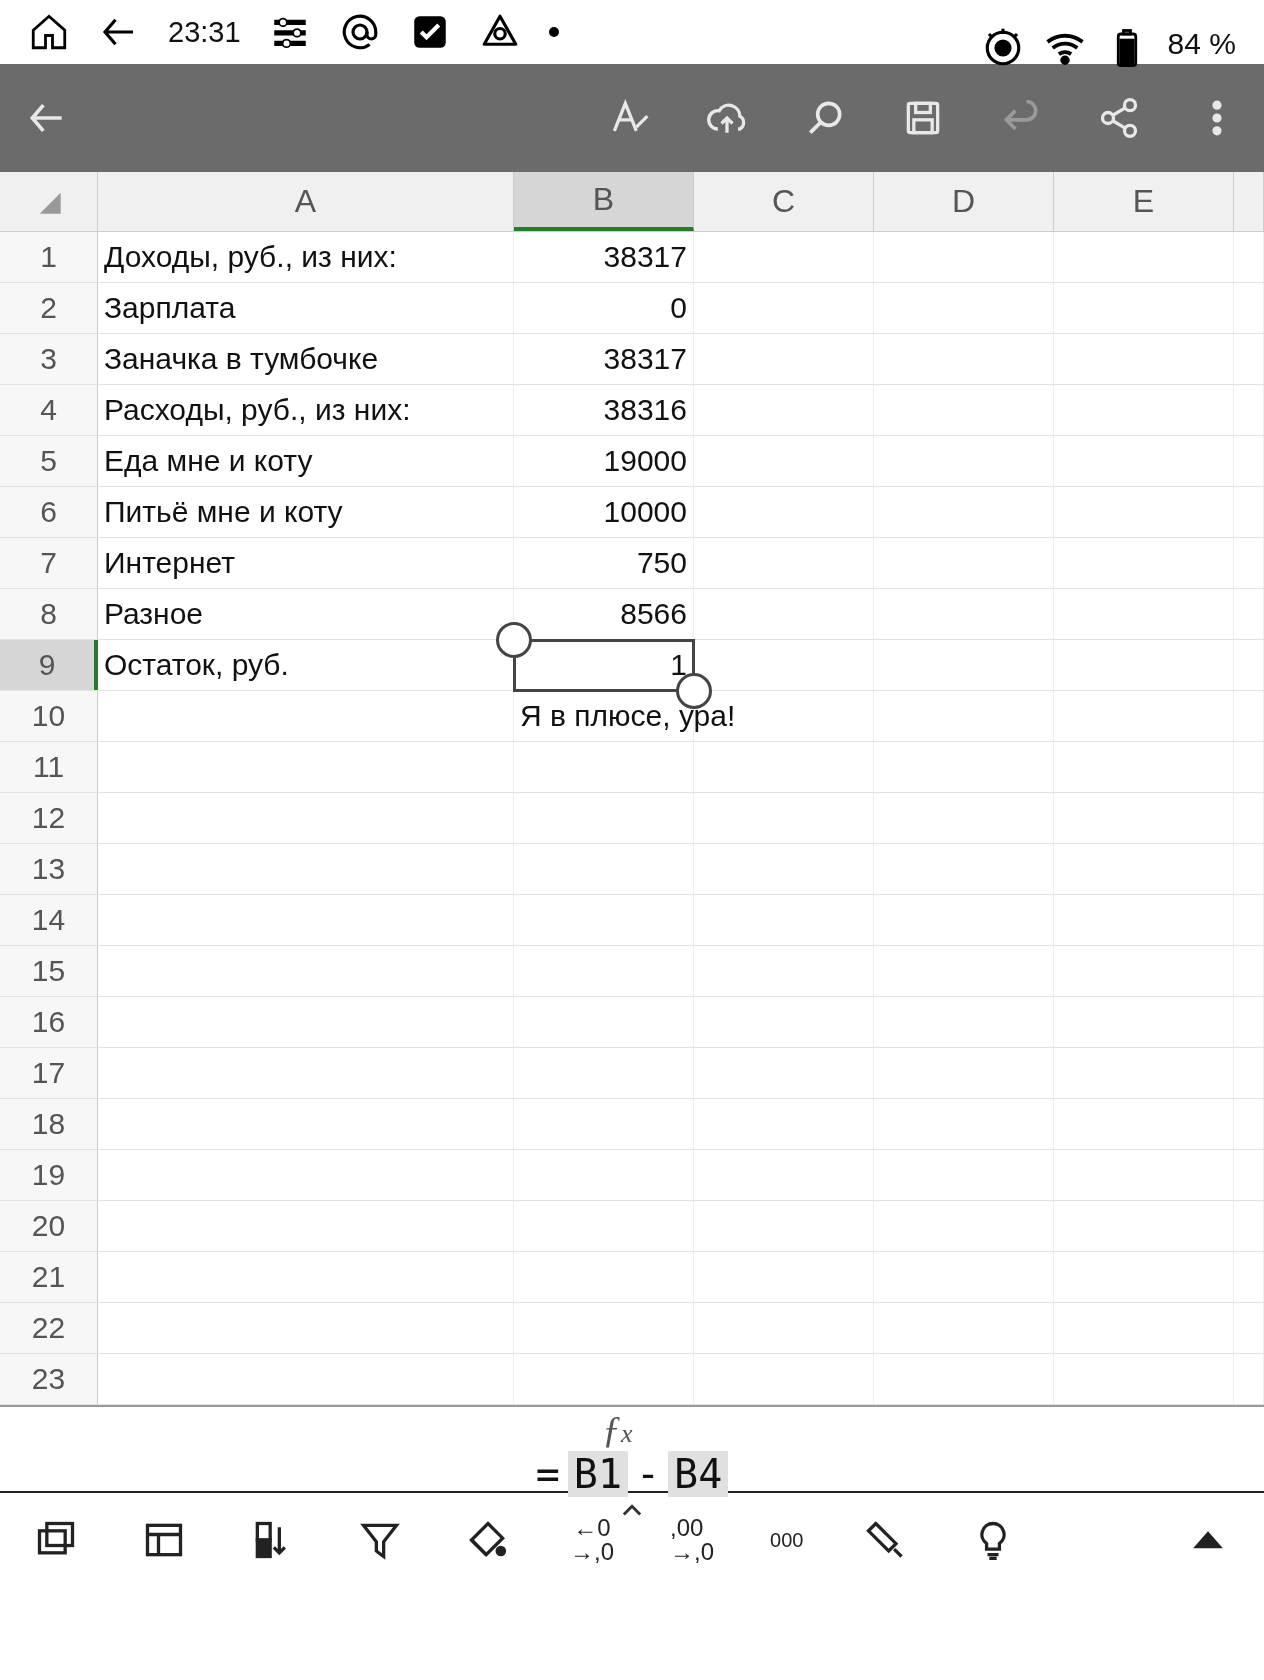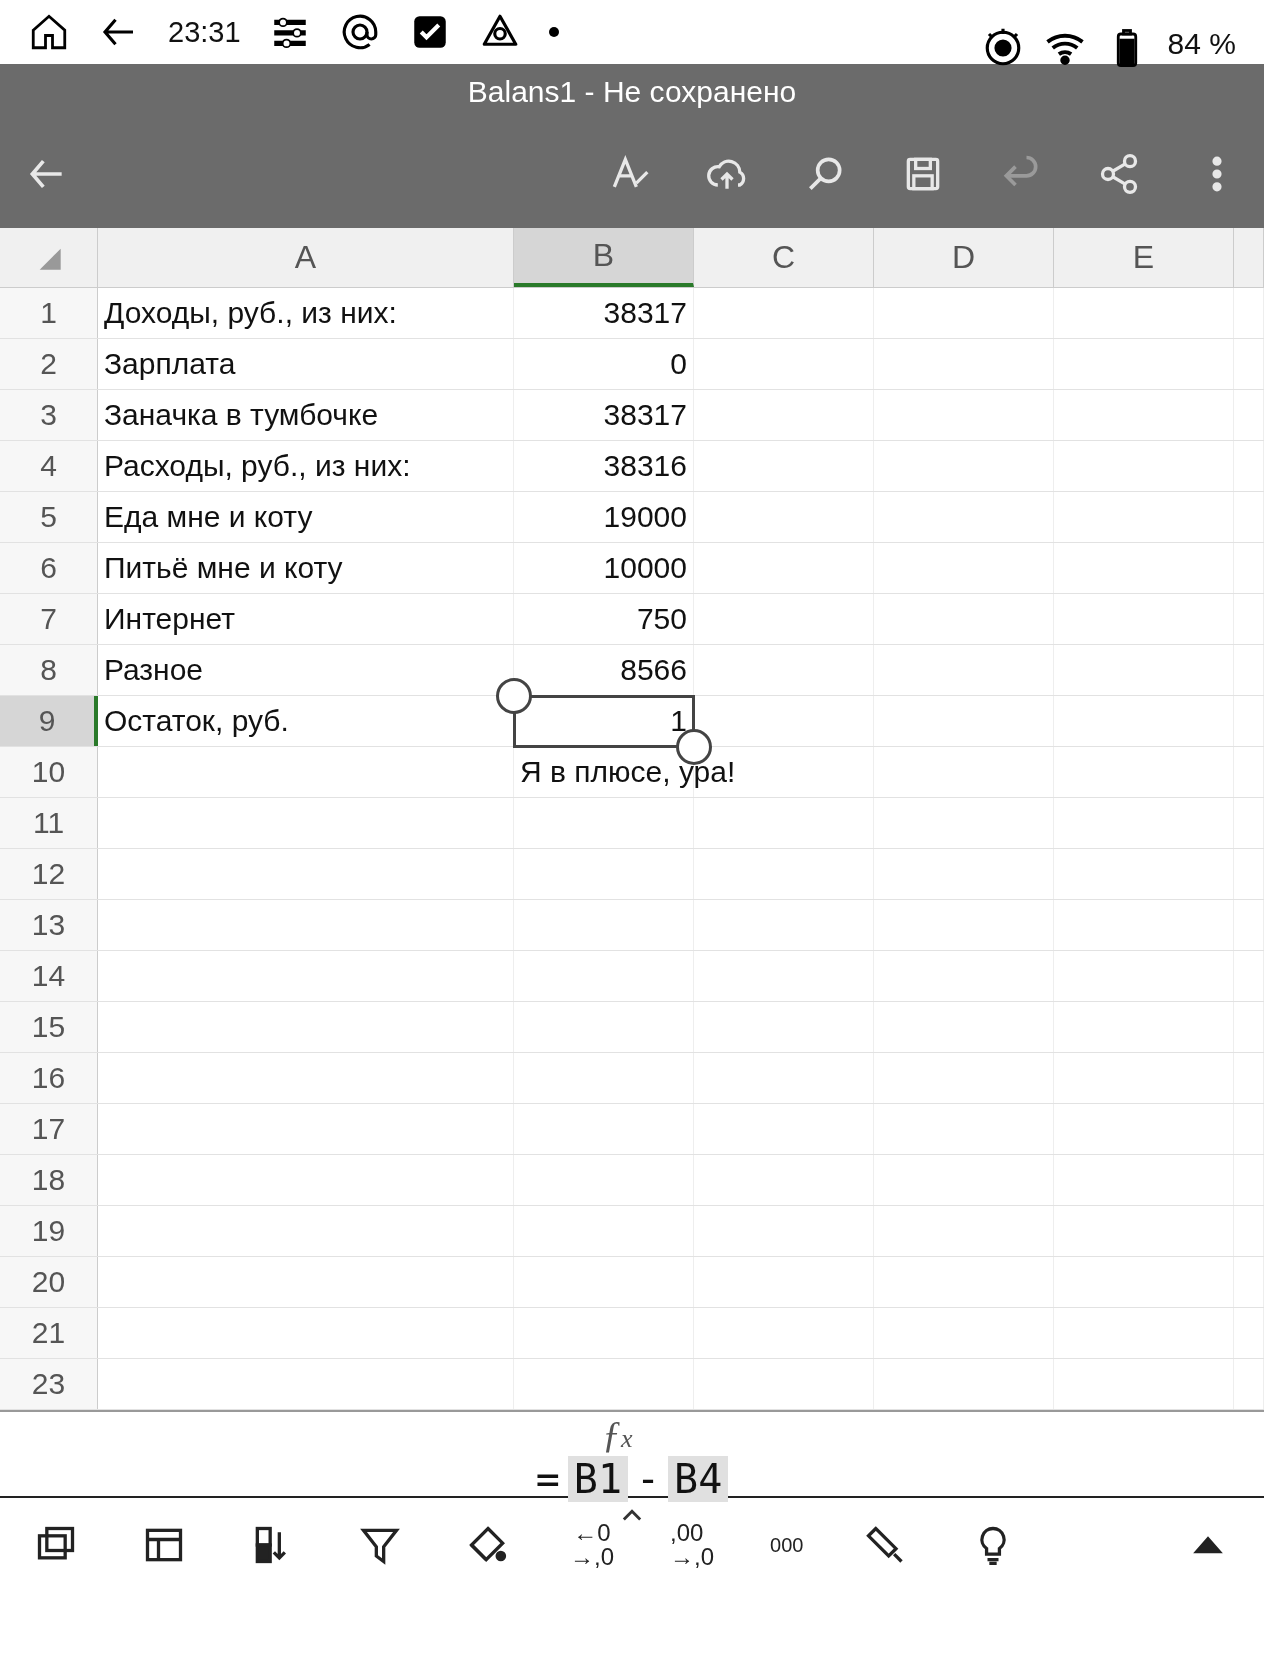--- a/index.html
+++ b/index.html
@@ -135,23 +135,20 @@
         <svg viewBox="0 0 24 24" fill="none" stroke="#000" stroke-width="1.6">
             <rect x="7" y="4" width="10" height="18" rx="1.5"></rect>
             <rect x="10" y="2" width="4" height="2"></rect>
             <rect x="8.5" y="7.5" width="7" height="13" fill="#000"></rect>
           </svg>
       </span>
       <span class="battery-pct">84 %</span>
     </div>
   </div>
 
-  <div class="title-bar">
-    <span>Balans1 - Не сохранено</span>
-  </div>
 
   <div class="toolbar">
     <div class="tb-left">
       <div class="toolbar-btn">
         <svg viewBox="0 0 24 24" fill="none" stroke-width="2">
             <path d="M20 12 H4 M10 5 L4 12 L10 19"></path>
           </svg>
       </div>
     </div>
     <div class="tb-right">
@@ -395,20 +392,29 @@
           <div class="row-h">20</div>
           <div class="cell cA txt"></div>
           <div class="cell cB num"></div>
           <div class="cell cC txt"></div>
           <div class="cell cD txt"></div>
           <div class="cell cE txt"></div>
           <div class="cell cF txt"></div>
         </div>
         <div class="row">
           <div class="row-h">21</div>
+          <div class="cell cA txt"></div>
+          <div class="cell cB num"></div>
+          <div class="cell cC txt"></div>
+          <div class="cell cD txt"></div>
+          <div class="cell cE txt"></div>
+          <div class="cell cF txt"></div>
+        </div>
+        <div class="row">
+          <div class="row-h">22</div>
           <div class="cell cA txt"></div>
           <div class="cell cB num"></div>
           <div class="cell cC txt"></div>
           <div class="cell cD txt"></div>
           <div class="cell cE txt"></div>
           <div class="cell cF txt"></div>
         </div>
         <div class="row">
           <div class="row-h">23</div>
           <div class="cell cA txt"></div>

